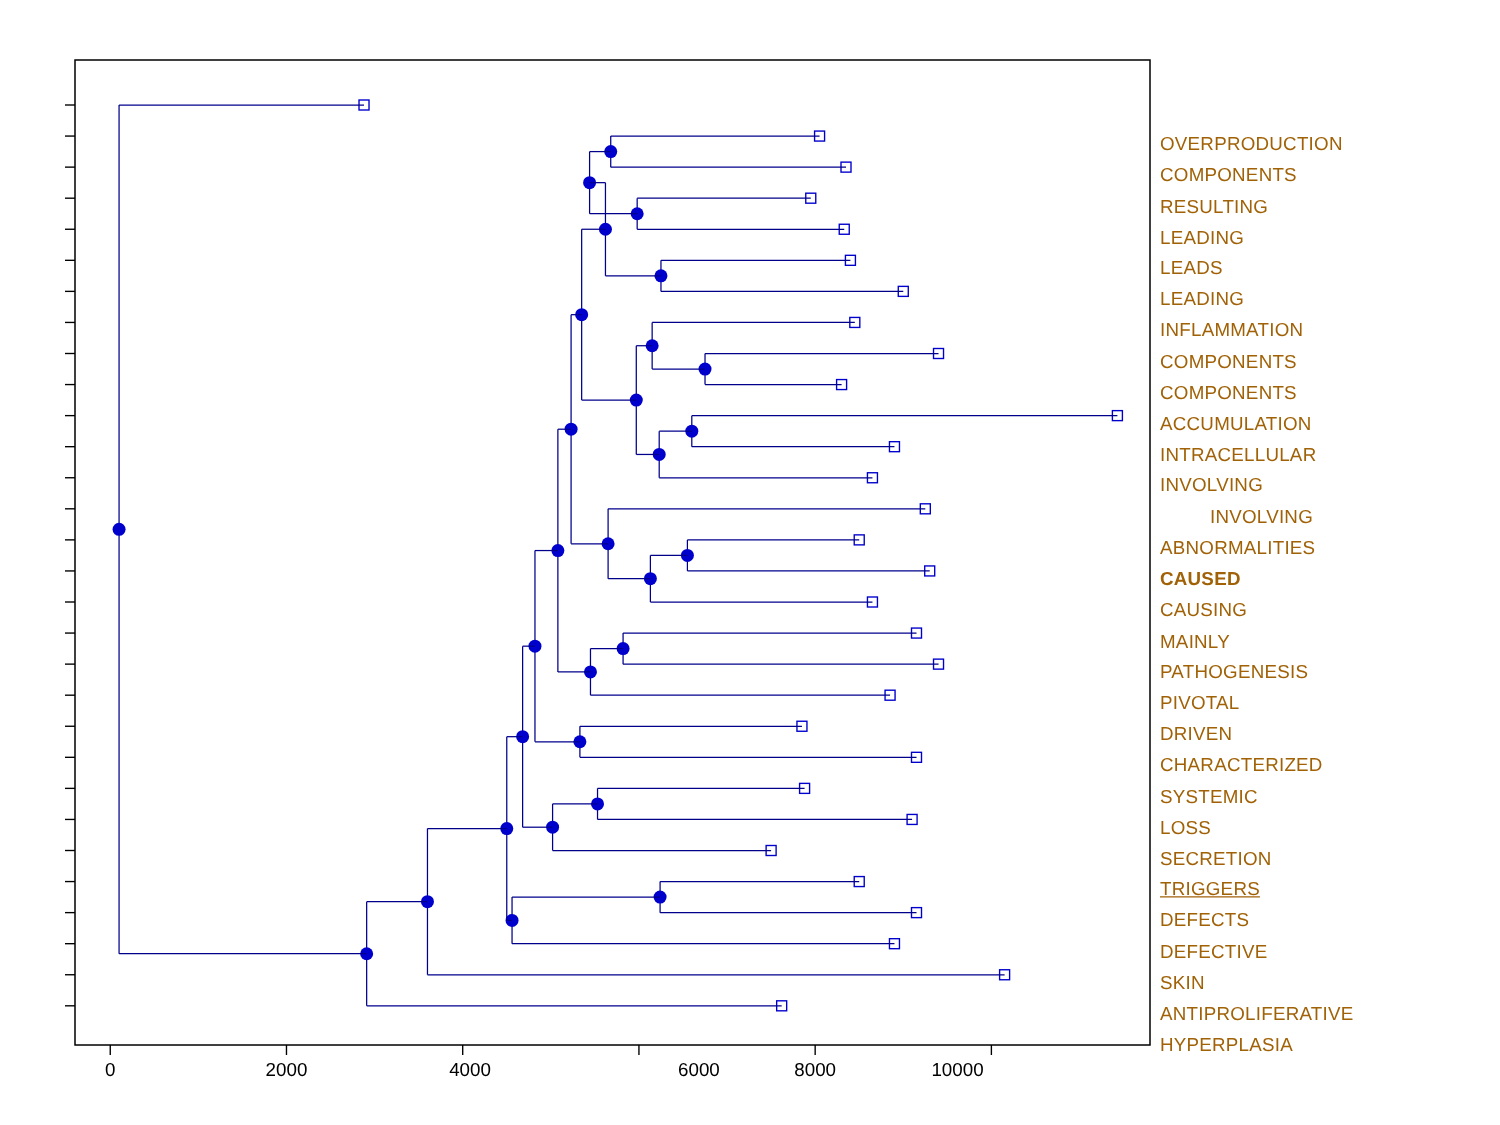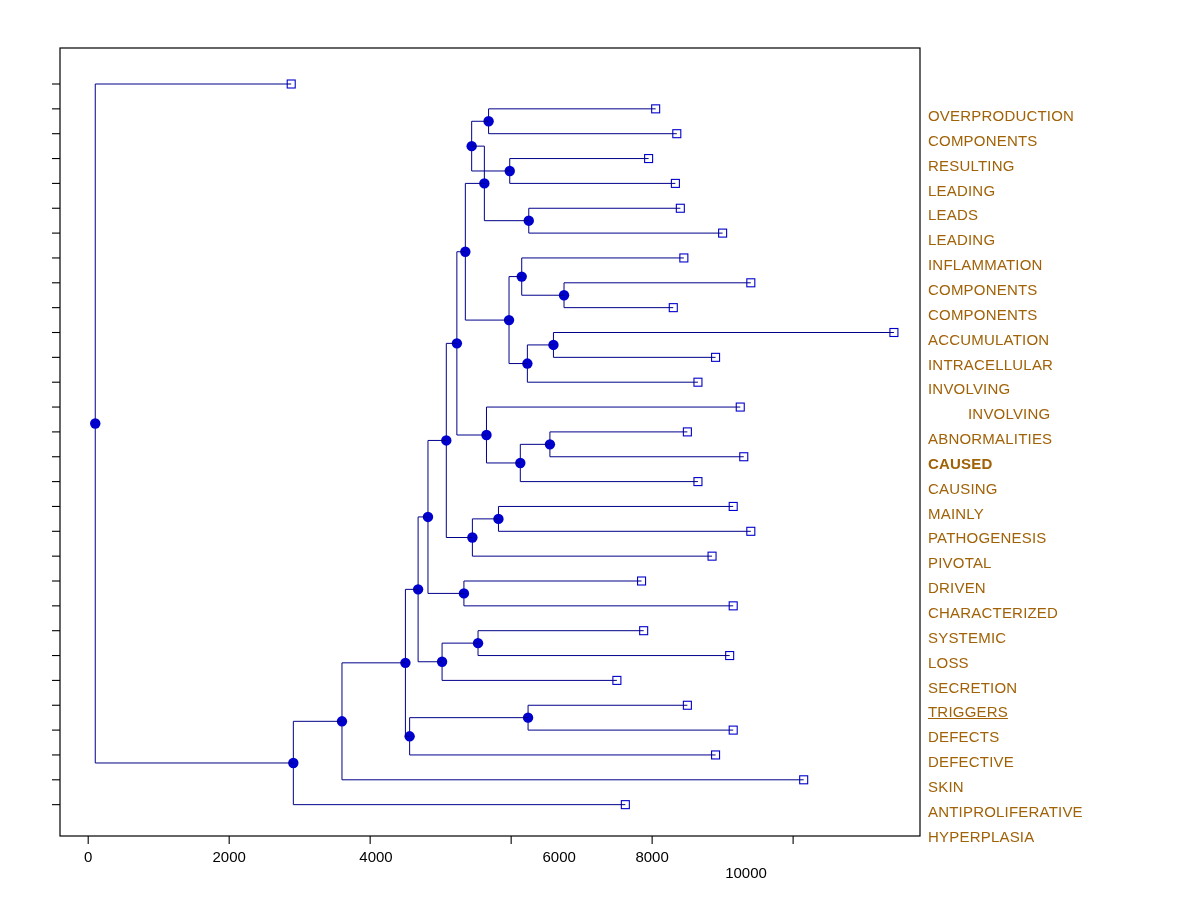--- a/index.html
+++ b/index.html
@@ -268,16 +268,16 @@
       <div class="leaf-label" style="left: 928px; top: 747.95px;">SKIN</div>
       <div class="leaf-label" style="left: 928px; top: 772.8px;">ANTIPROLIFERATIVE</div>
       <div class="leaf-label" style="left: 928px; top: 797.65px;">HYPERPLASIA</div>
     </div>
   <div id="ticks-layer">
       <div class="tick-label" style="left: 88.2px; top: 848px;">0</div>
       <div class="tick-label" style="left: 229.18px; top: 848px;">2000</div>
       <div class="tick-label" style="left: 376px; top: 848px;">4000</div>
       <div class="tick-label" style="left: 511.15px; top: 848px; margin-left: 48px;">6000</div>
       <div class="tick-label" style="left: 652.13px; top: 848px;">8000</div>
-      <div class="tick-label" style="left: 746px; top: 848px; margin-top: 16px;">10000</div>
+      <div class="tick-label" style="left: 766px; top: 848px;">10000</div>
     </div>
 
 </div>
 
 </body></html>

